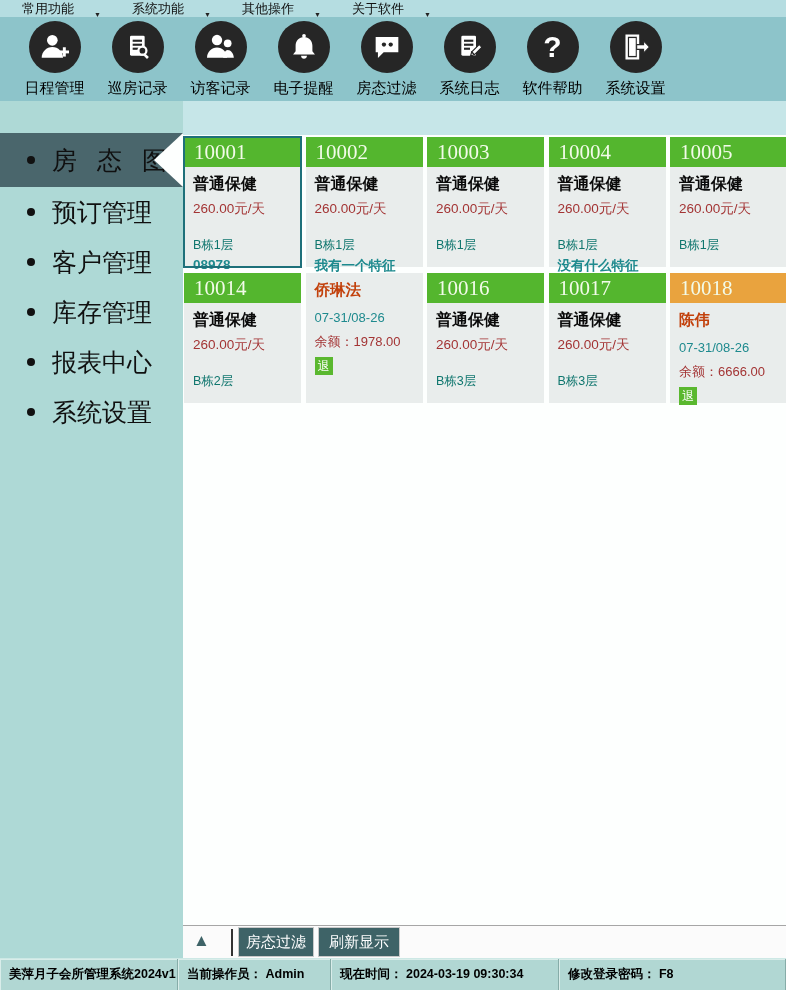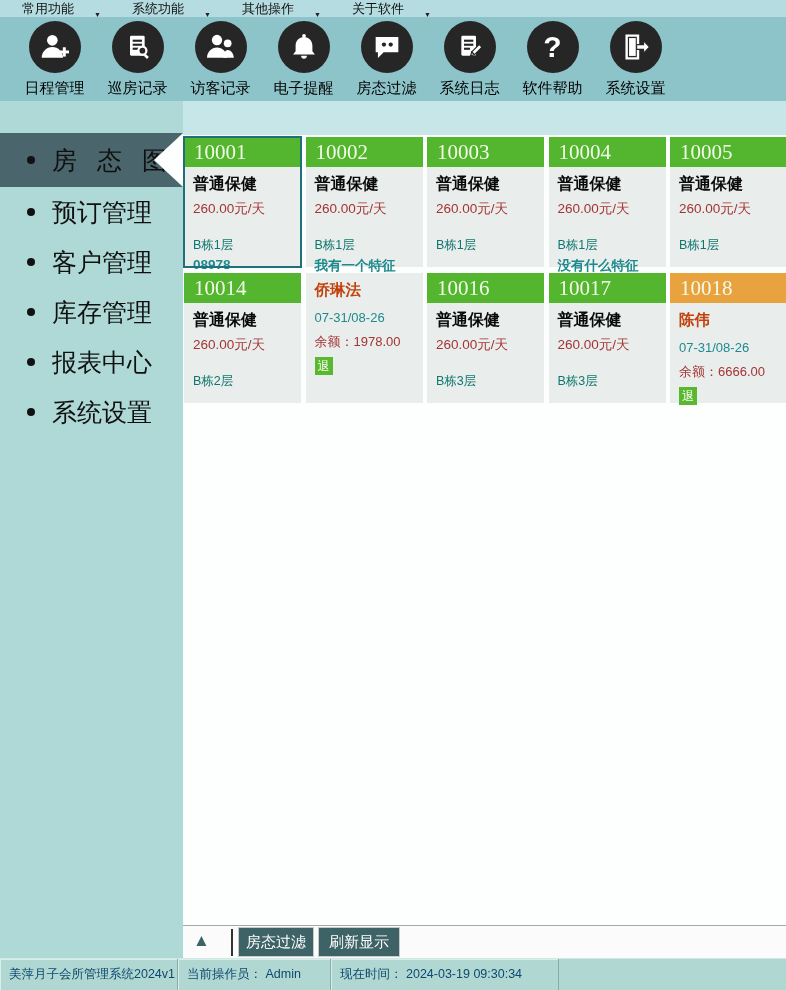--- a/index.html
+++ b/index.html
@@ -57,21 +57,21 @@
   
   #bottombar { position:absolute; left:183px; top:925px; width:603px; height:33px; background:#fbfbfb; border-top:1px solid #a6a6a6; }
   #collapse-btn { position:absolute; left:10px; top:5px; font-size:17px; color:#3e6367; cursor:pointer; }
   #bb-divider { position:absolute; left:48px; top:3px; width:2px; height:27px; background:#333; }
   .bb-btn { position:absolute; top:1px; height:30px; background:#3e6367; color:#fff; font-size:15px; border:1px solid #c9c9c9; display:flex; align-items:center; justify-content:center; cursor:pointer; font-family:inherit; }
   #filter-btn { left:55px; width:76px; }
   #refresh-btn { left:135px; width:82px; }
 
   
   #statusbar { position:absolute; left:0; top:958px; width:786px; height:32px; background:#b1d7d3; display:flex; border-top:1px solid #cde8e5; }
-  .sb-cell { height:32px; line-height:31px; font-size:12.5px; color:#0c4a6e; padding-left:9px; border-right:1px solid #86aca8; box-shadow:inset 1px 1px 0 #d9edea; white-space:nowrap; overflow:hidden; }
+  .sb-cell { height:32px; line-height:31px; font-size:12.5px; color:#000000; padding-left:9px; border-right:1px solid #86aca8; box-shadow:inset 1px 1px 0 #d9edea; white-space:nowrap; overflow:hidden;font-weight:bold; }
   #sb-0 { width:178px; } #sb-1 { width:153px; } #sb-2 { width:228px; } #sb-3 { flex:1; }
 </style>
 </head>
 <body>
 
 <div id="app">
 
   <div id="menubar">
     <div class="menu-item">
       <span class="mlabel">常用功能</span>
@@ -321,15 +321,16 @@
     <div id="collapse-btn">▲</div>
     <div id="bb-divider"></div>
     <button id="filter-btn" class="bb-btn">房态过滤</button>
     <button id="refresh-btn" class="bb-btn">刷新显示</button>
   </div>
 
   <div id="statusbar">
     <div id="sb-0" class="sb-cell">美萍月子会所管理系统2024v1</div>
     <div id="sb-1" class="sb-cell">当前操作员： Admin</div>
     <div id="sb-2" class="sb-cell">现在时间： 2024-03-19 09:30:34</div>
+    <div id="sb-3" class="sb-cell">修改登录密码： F8</div>
   </div>
 
 </div>
 
 </body></html>

